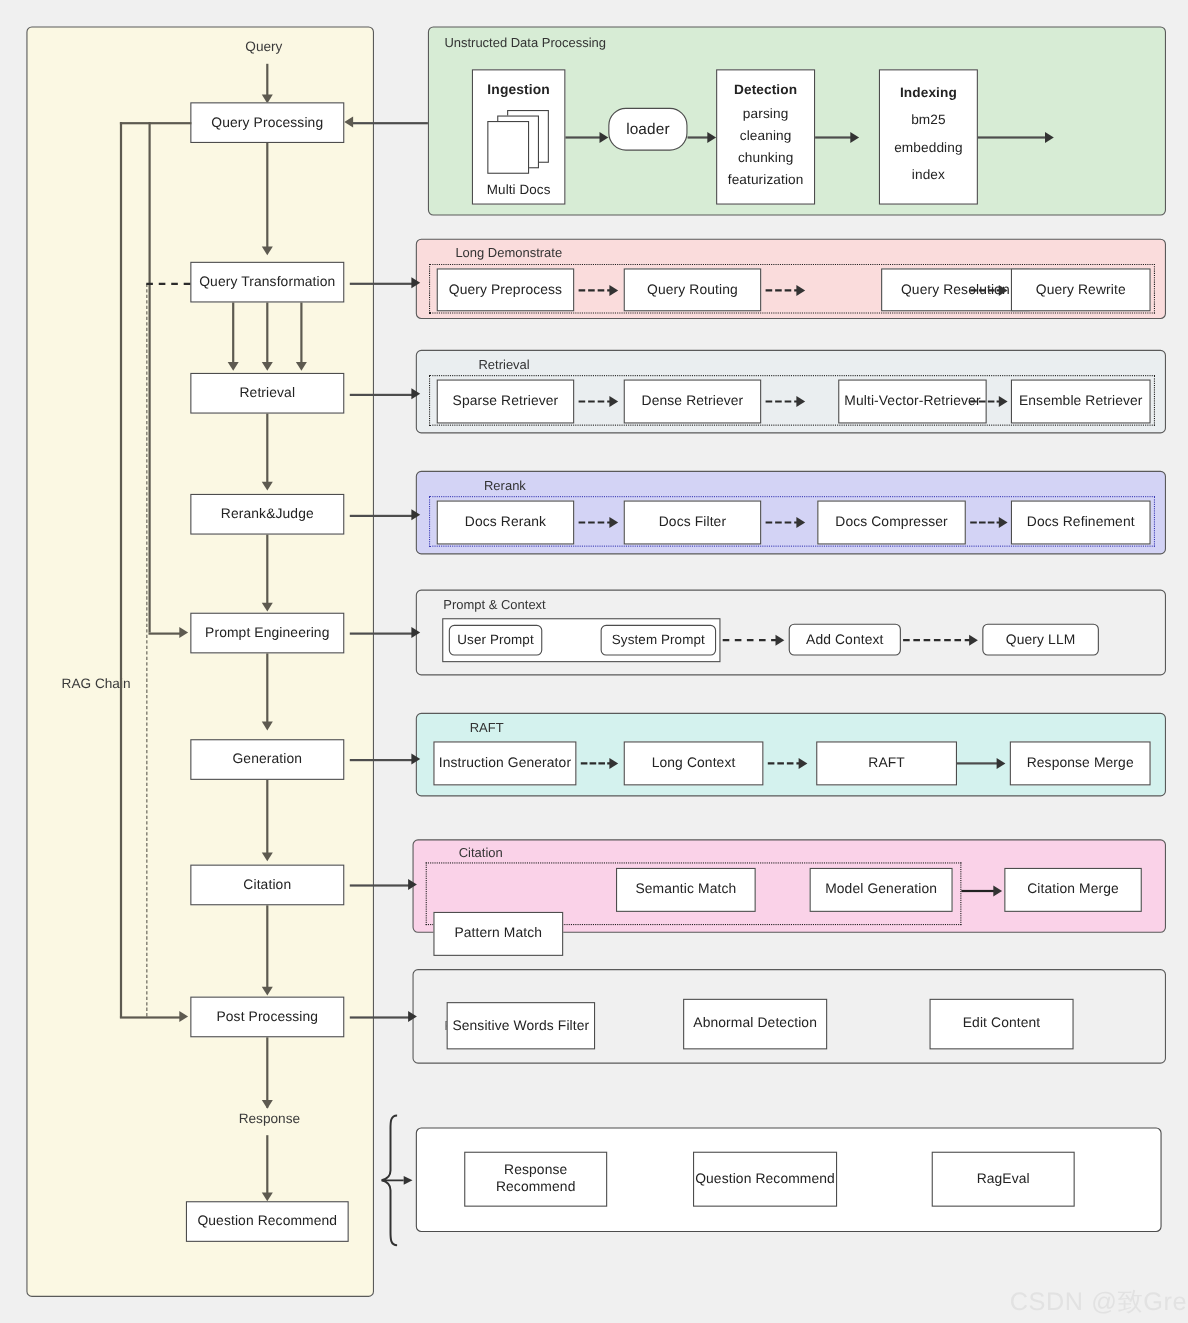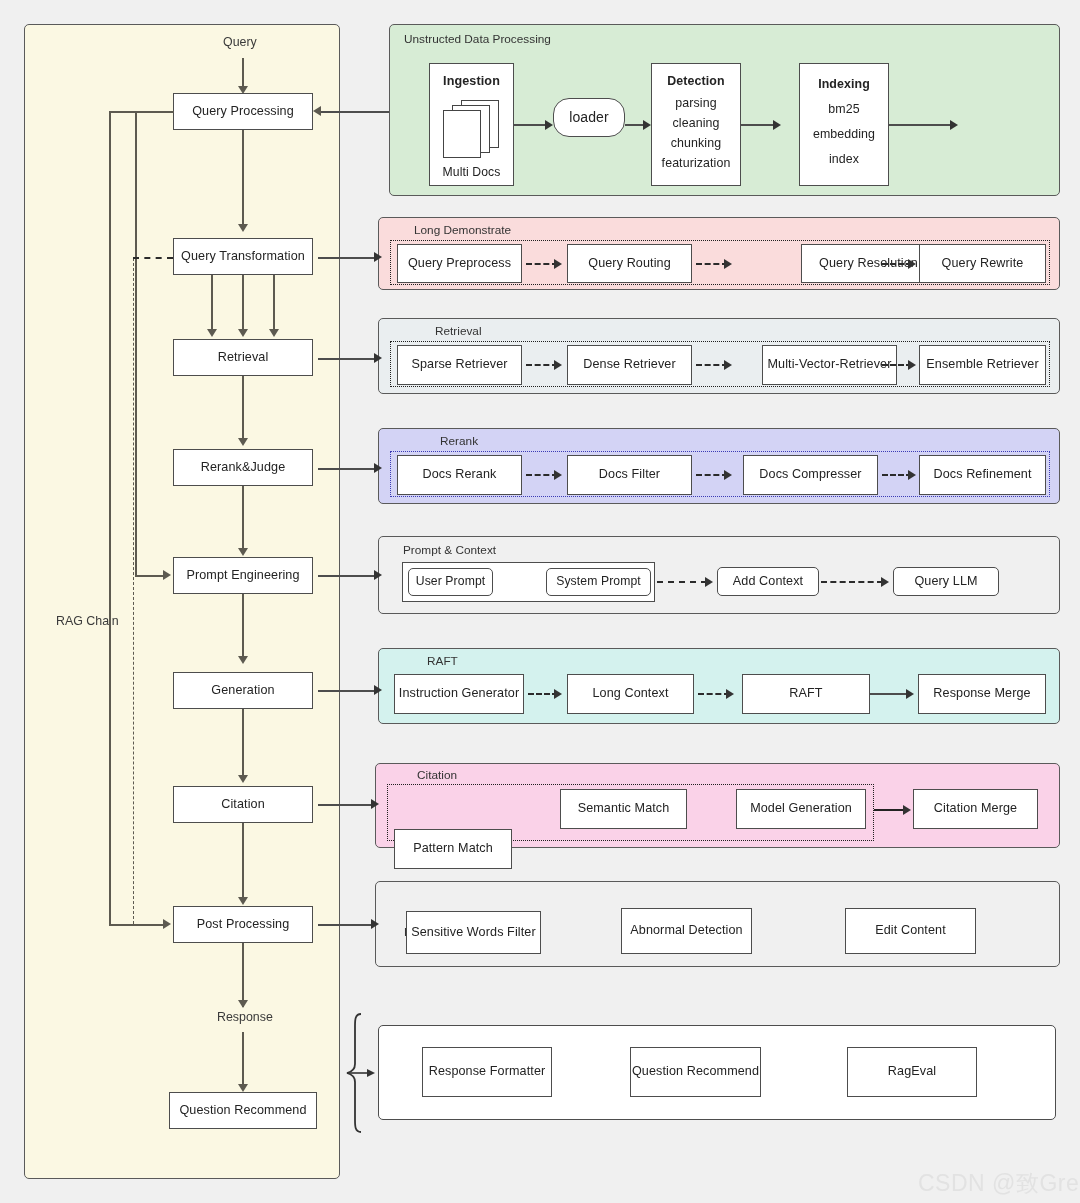--- a/index.html
+++ b/index.html
@@ -350,18 +350,18 @@
   <div class="arrow right dk" style="left:371px;top:919px;"></div>
 
   <svg class="abs" style="left:345px;top:1012px;width:36px;height:122px;" viewBox="0 0 36 122">
     <path d="M16 2 C10 2 10 8 10 14 L10 52 C10 58 6 60 2 61 C6 62 10 64 10 70 L10 108 C10 114 10 120 16 120" fill="none" stroke="#333" stroke-width="1.8"></path>
     <path d="M2 61 L22 61" stroke="#333" stroke-width="1.6" fill="none"></path>
     <path d="M22 57 L30 61 L22 65 Z" fill="#333"></path>
   </svg>
 
   <div class="abs group" style="left:378px;top:1025px;width:678px;height:95px;background:#ffffff;border-color:#4d4d4d;"></div>
 
-  <div class="abs node" style="left:422px;top:1047px;width:130px;height:50px;">Response Formatter</div>
+  <div class="abs node" style="left:422px;top:1047px;width:130px;height:50px;">Response Recommend</div>
   <div class="abs node" style="left:630px;top:1047px;width:131px;height:50px;">Question Recommend</div>
   <div class="abs node" style="left:847px;top:1047px;width:130px;height:50px;">RagEval</div>
 
   <div class="watermark" style="left:918px;top:1168px;">CSDN @致Great</div>
 </div>
 
 </body></html>

